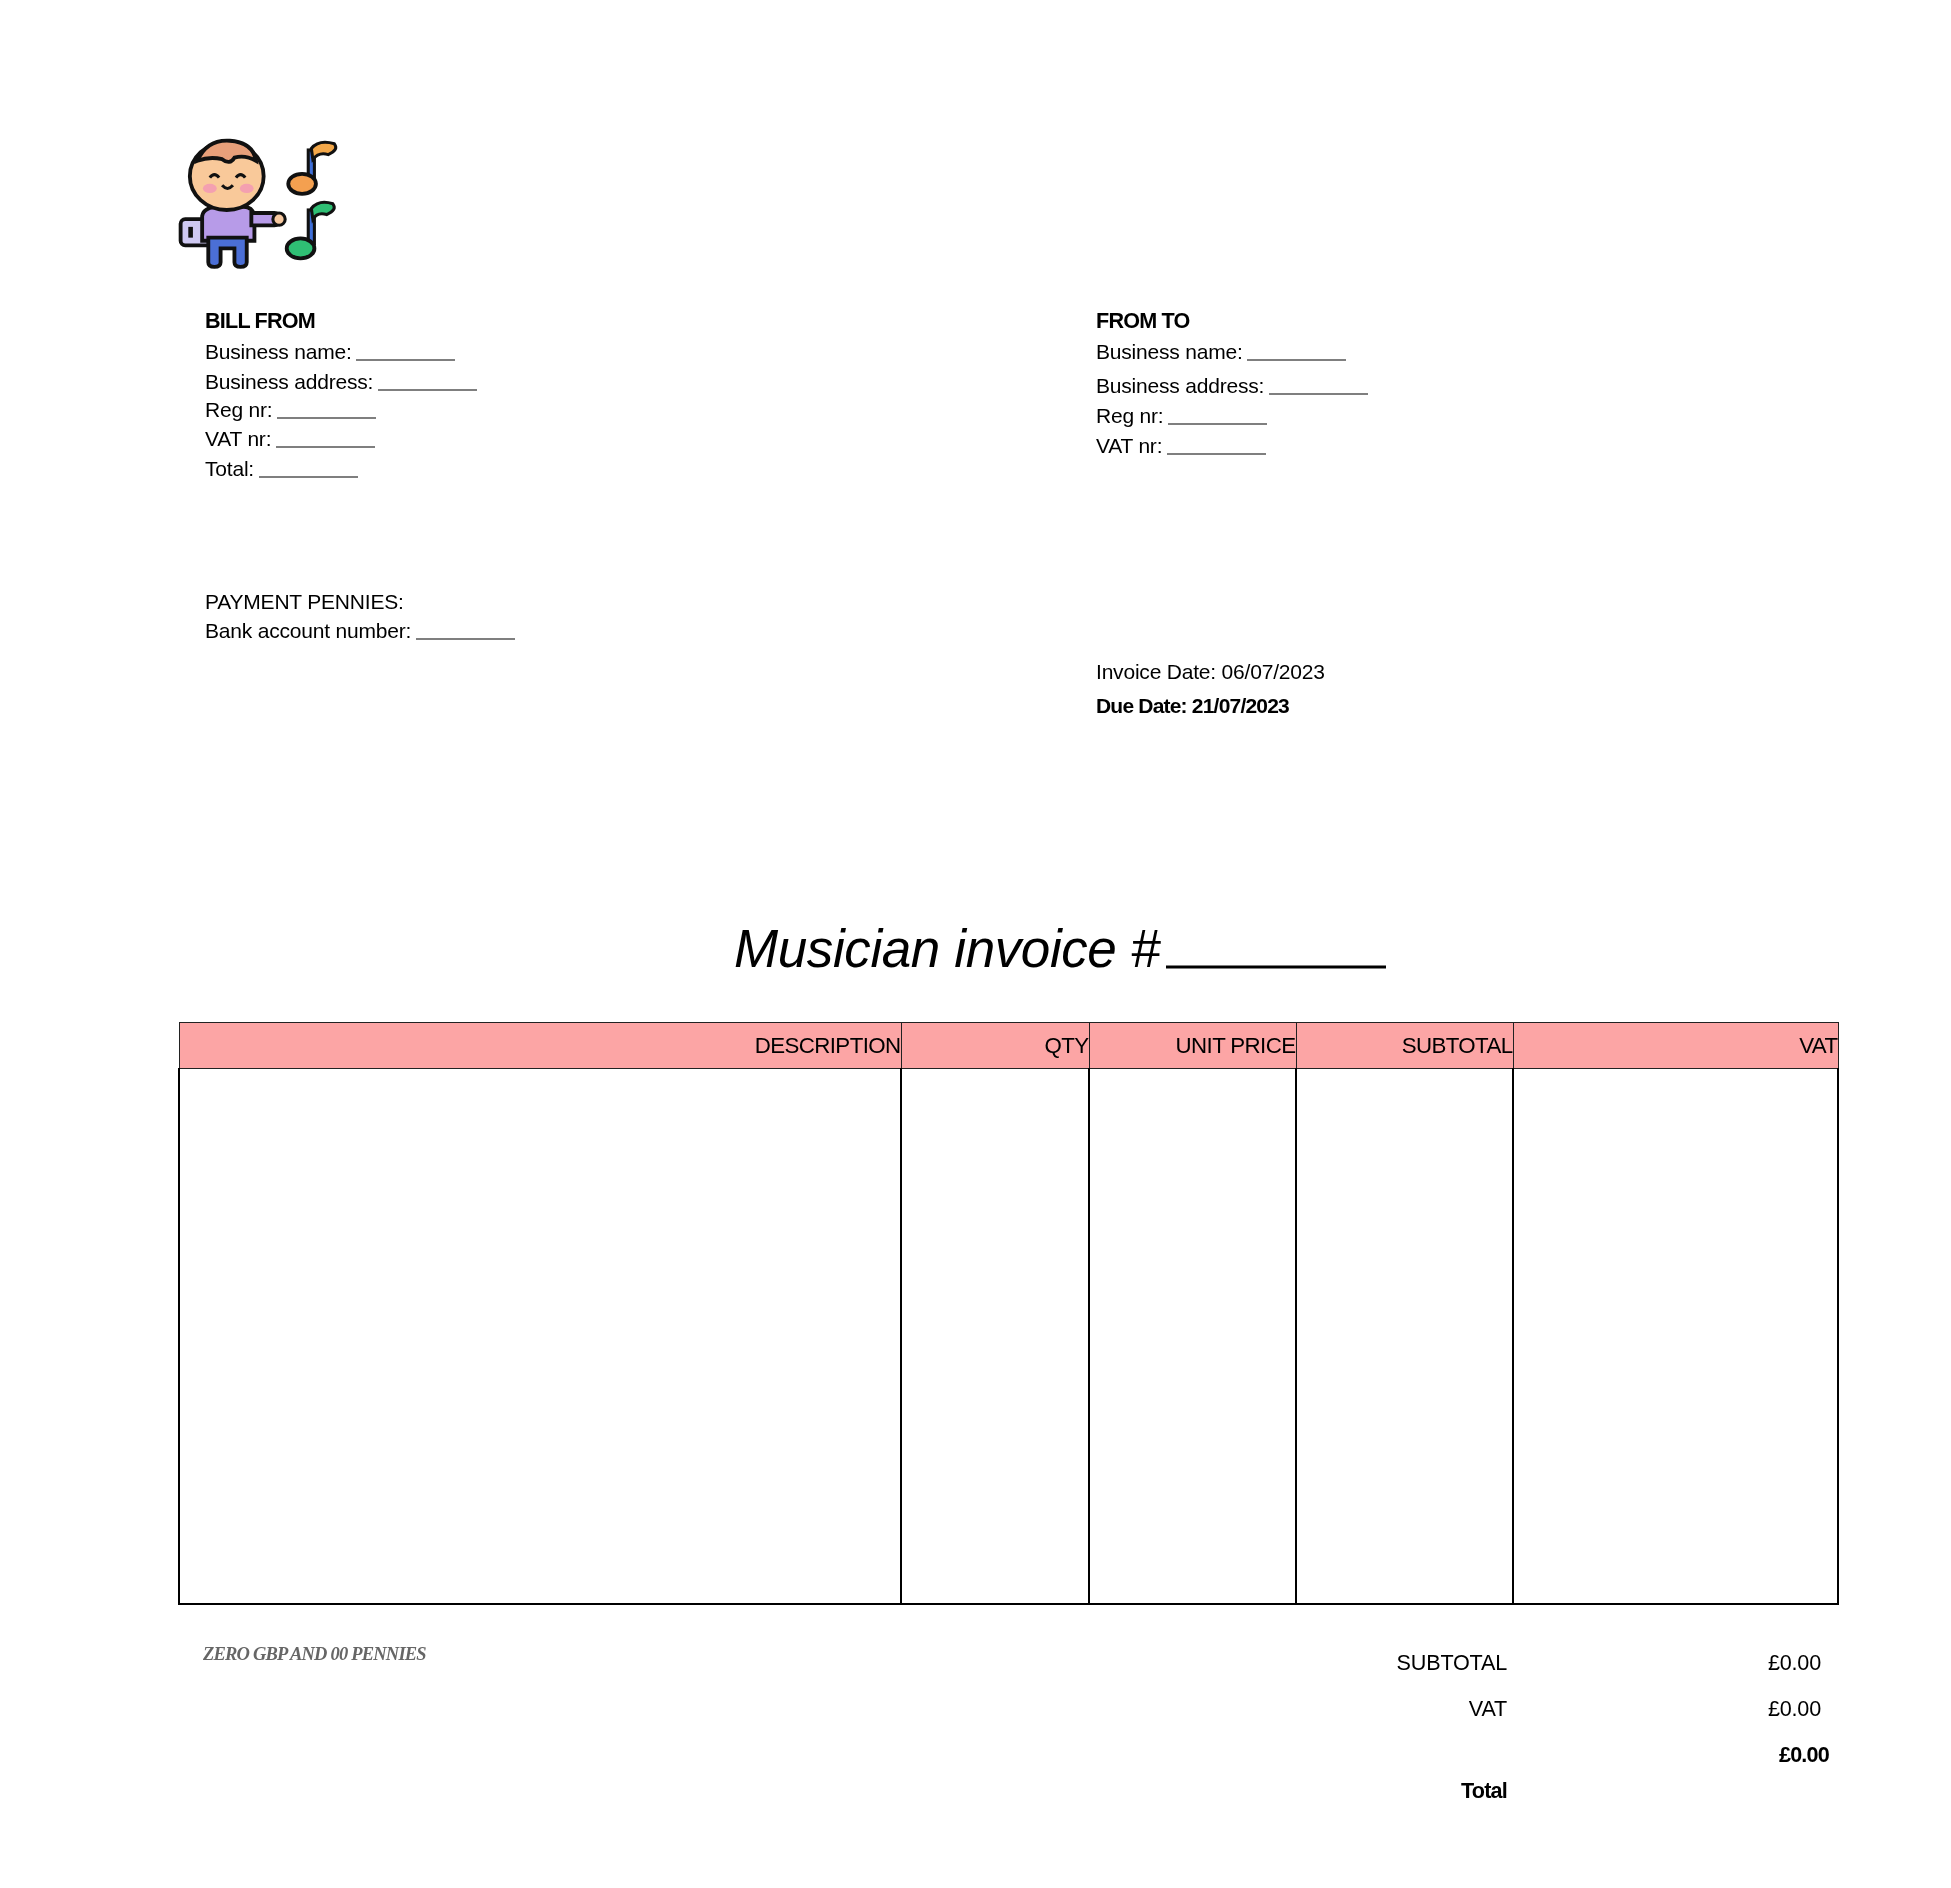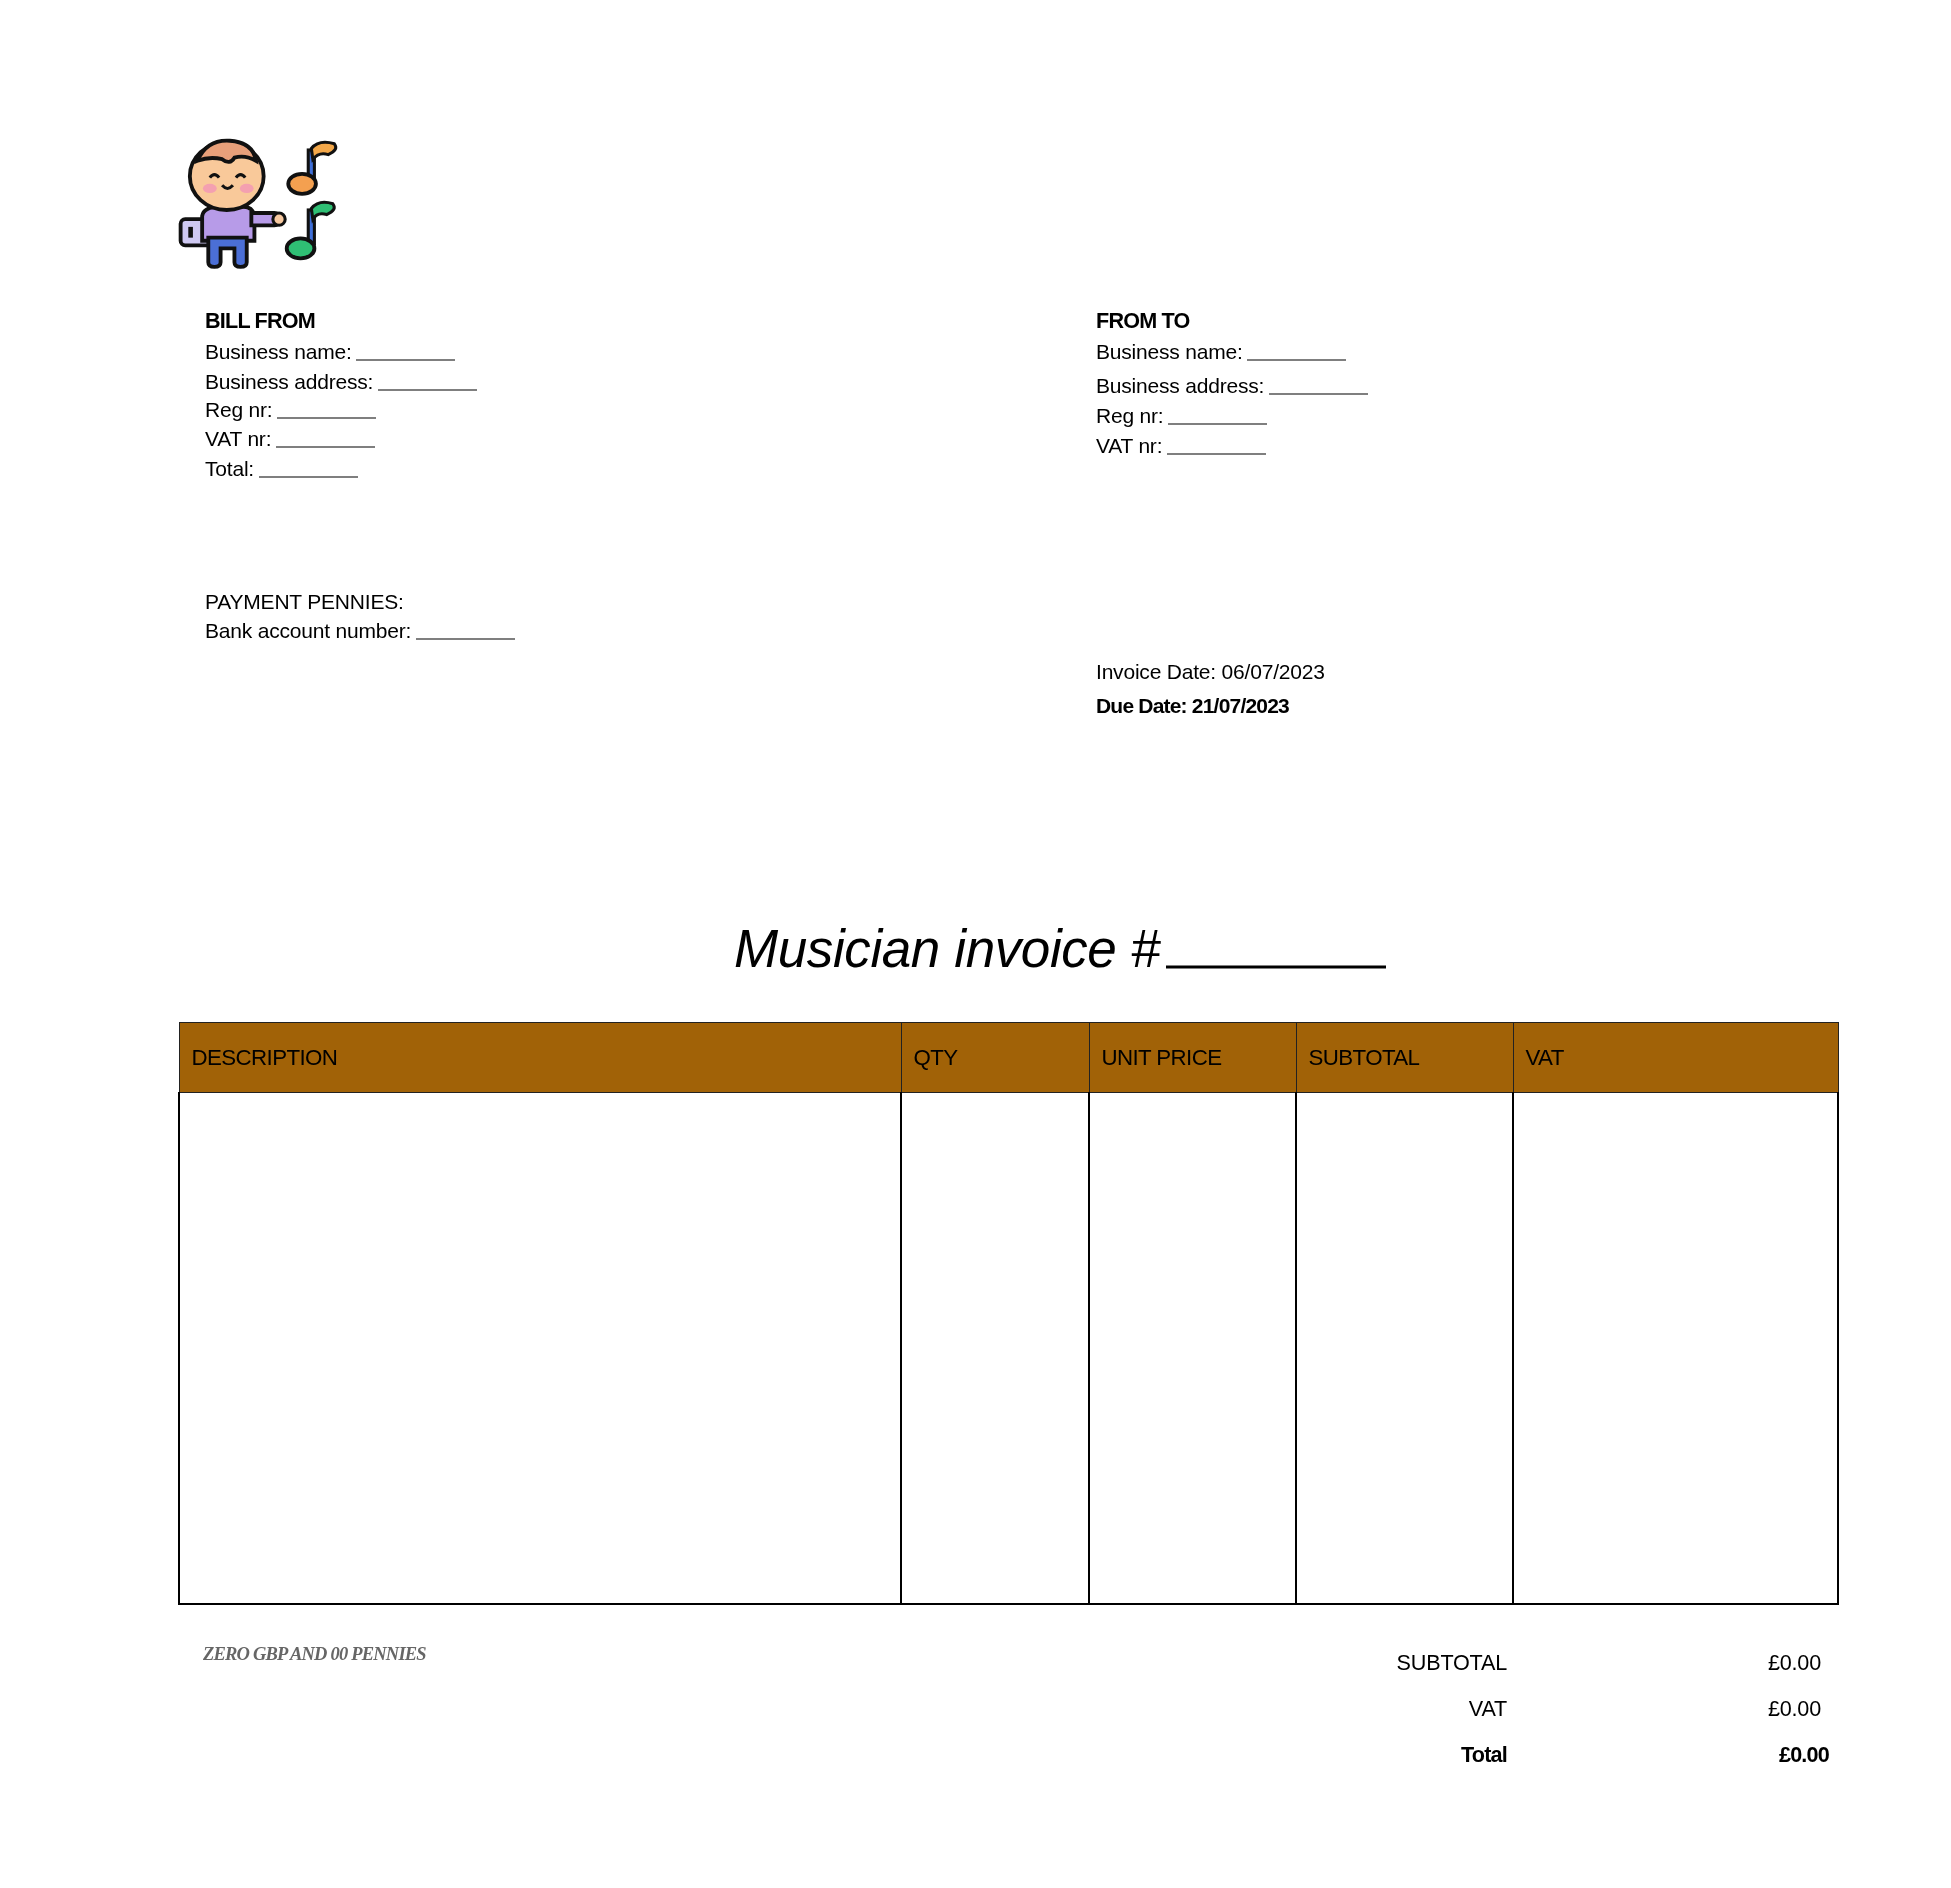--- a/index.html
+++ b/index.html
@@ -7,22 +7,22 @@
          font-family: "Liberation Sans", sans-serif; color: #000; }
   .abs { position: absolute; white-space: nowrap; }
   .logo { position: absolute; left: 176px; top: 133px; width: 163px; height: 137px; }
   .txt { font-size: 21px; line-height: 1; letter-spacing: -0.2px; }
   .hdr { font-weight: bold; font-size: 21.6px; letter-spacing: -0.8px; }
   .blank { display: inline-block; width: 99px; border-bottom: 1.5px solid #000; margin-left: 4.6px; transform: translateY(1.5px); }
   .title { font-style: italic; font-size: 53px; letter-spacing: -0.4px; }
   .title .blank { width: 220px; border-bottom-width: 3.1px; margin-left: 6.2px; }
   table.items { position: absolute; left: 178px; top: 1022px; width: 1659px; height: 583px;
     border-collapse: collapse; table-layout: fixed; }
-  table.items th { background: #a16207; height: 45px; border: 1.5px solid #222;
-    font-weight: normal; font-size: 22.3px; letter-spacing: -0.6px; padding: 12px; text-align: left; vertical-align: middle; }
+  table.items th { background: #fca5a5; height: 45px; border: 1.5px solid #222;
+    font-weight: normal; font-size: 22.3px; letter-spacing: -0.6px; padding: 0; text-align: right; vertical-align: middle; }
   table.items td { border-left: 2.3px solid #000; border-right: 2.3px solid #000; border-bottom: 2.3px solid #000; padding: 0; }
   .words { font-style: italic; font-weight: bold; font-size: 18.5px; color: #666; letter-spacing: -0.8px; font-family: Liberation Serif, serif; }
   .tot-label { font-size: 21.6px; text-align: right; width: 231px; letter-spacing: -0.2px; }
   .tot-val { font-size: 21.6px; text-align: right; width: 154px; letter-spacing: -0.2px; }
   .bold { font-weight: bold; letter-spacing: -0.8px; }
 </style>
 </head>
 <body>
 
 <div class="logo">
@@ -105,15 +105,15 @@
     </tr>
   </tbody>
 </table>
 
 <div class="abs words" style="left:203px; top:1644px;">ZERO GBP AND 00 PENNIES</div>
 
 <div class="abs tot-label" style="left:1276px; top:1650px;">SUBTOTAL</div>
 <div class="abs tot-val" style="left:1667px; top:1650px;">£0.00</div>
 <div class="abs tot-label" style="left:1276px; top:1696px;">VAT</div>
 <div class="abs tot-val" style="left:1667px; top:1696px;">£0.00</div>
-<div class="abs tot-label bold" style="left:1276px; top:1742px;">Total</div>
+<div class="abs tot-label bold" style="left:1276px; top:1778px;">Total</div>
 <div class="abs tot-val bold" style="left:1675px; top:1742px;">£0.00</div>
 
 
 </body></html>

